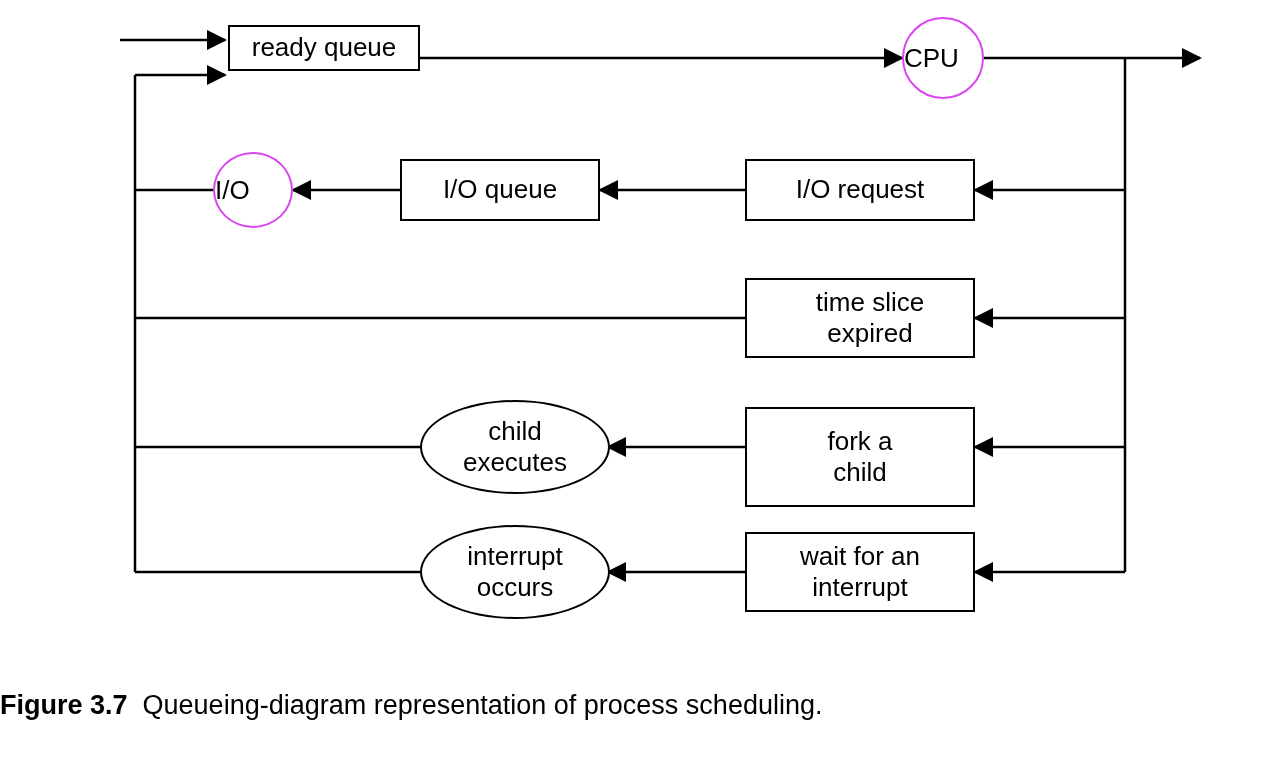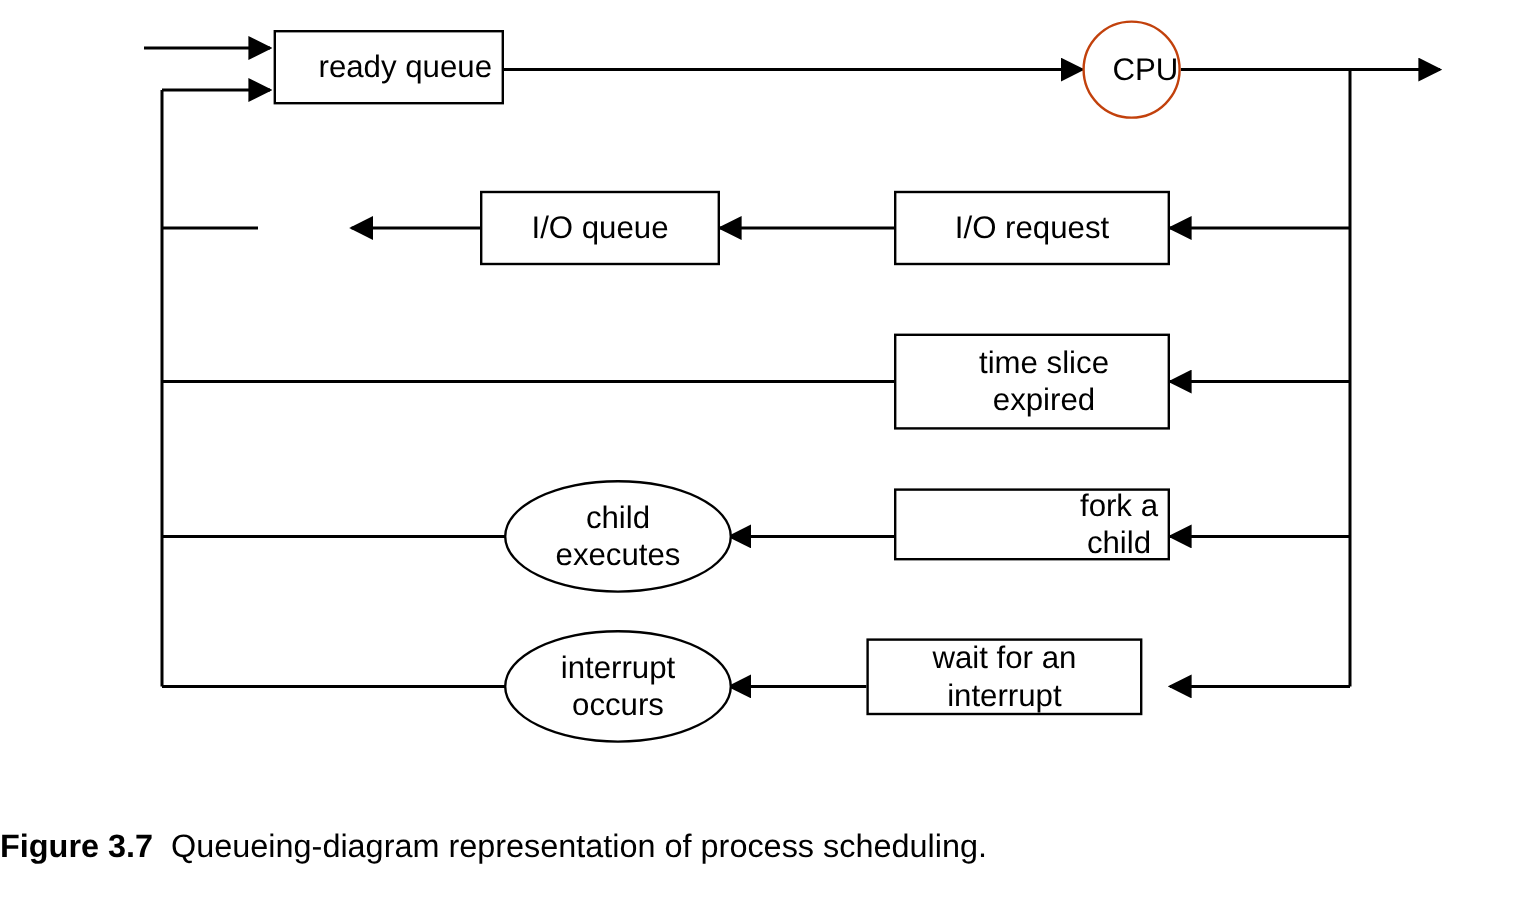--- a/index.html
+++ b/index.html
@@ -21,26 +21,26 @@
     align-items: center;
     justify-content: center;
     text-align: center;
     font-size: 26px;
     line-height: 1.2;
     box-sizing: border-box;
     padding: 4px 8px;
   }
   .circle {
     position: absolute;
-    border: 2px solid #c2410c;
+    border: 2px solid #d946ef;
     border-radius: 50%;
     background: #fff;
     display: flex;
     align-items: center;
-    justify-content: flex-end;
+    justify-content: flex-start;
     text-align: center;
     font-size: 26px;
     box-sizing: border-box;
   }
   .ellipse {
     position: absolute;
     border: 2px solid #000;
     border-radius: 50%;
     background: #fff;
     display: flex;
@@ -102,58 +102,61 @@
       <line x1="1125" y1="447" x2="975" y2="447" marker-end="url(#arrow)"></line>
       <line x1="745" y1="447" x2="608" y2="447" marker-end="url(#arrow)"></line>
       <line x1="422" y1="447" x2="135" y2="447"></line>
 
       <line x1="1125" y1="572" x2="975" y2="572" marker-end="url(#arrow)"></line>
       <line x1="745" y1="572" x2="608" y2="572" marker-end="url(#arrow)"></line>
       <line x1="422" y1="572" x2="135" y2="572"></line>
     </g>
   </svg>
 
-  <div class="box" style="left:228px; top:25px; width:192px; height:62px;justify-content:flex-end;">
+  <div class="box" style="left:228px; top:25px; width:192px; height:46px;">
     <span>ready queue</span>
   </div>
 
   <div class="circle" style="left:902px; top:17px; width:82px; height:82px;">
     <span>CPU</span>
   </div>
 
+  <div class="circle" style="left:213px; top:152px; width:80px; height:76px;">
+    <span>I/O</span>
+  </div>
 
   <div class="box" style="left:745px; top:159px; width:230px; height:62px;">
     <span>I/O request</span>
   </div>
 
   <div class="box" style="left:400px; top:159px; width:200px; height:62px;">
     <span>I/O queue</span>
   </div>
 
   <div class="box" style="left:745px; top:278px; width:230px; height:80px; white-space:pre-line;padding-left:28px;">
     <span>time slice
 expired</span>
   </div>
 
   <div class="ellipse" style="left:420px; top:400px; width:190px; height:94px; white-space:pre-line;">
     <span>child
 executes</span>
   </div>
 
-  <div class="box" style="left:745px; top:407px; width:230px; height:60px; white-space:pre-line;justify-content:flex-end;">
+  <div class="box" style="left:745px; top:407px; width:230px; height:100px; white-space:pre-line;">
     <span>fork a
 child</span>
   </div>
 
   <div class="ellipse" style="left:420px; top:525px; width:190px; height:94px; white-space:pre-line;">
     <span>interrupt
 occurs</span>
   </div>
 
-  <div class="box" style="left:722px; top:532px; width:230px; height:64px; white-space:pre-line;">
+  <div class="box" style="left:745px; top:532px; width:230px; height:80px; white-space:pre-line;">
     <span>wait for an
 interrupt</span>
   </div>
 
   <div class="caption" style="top:690px;">
     <b>Figure 3.7</b>&nbsp;&nbsp;<span>Queueing-diagram representation of process scheduling.</span>
   </div>
 
 </div>
 

